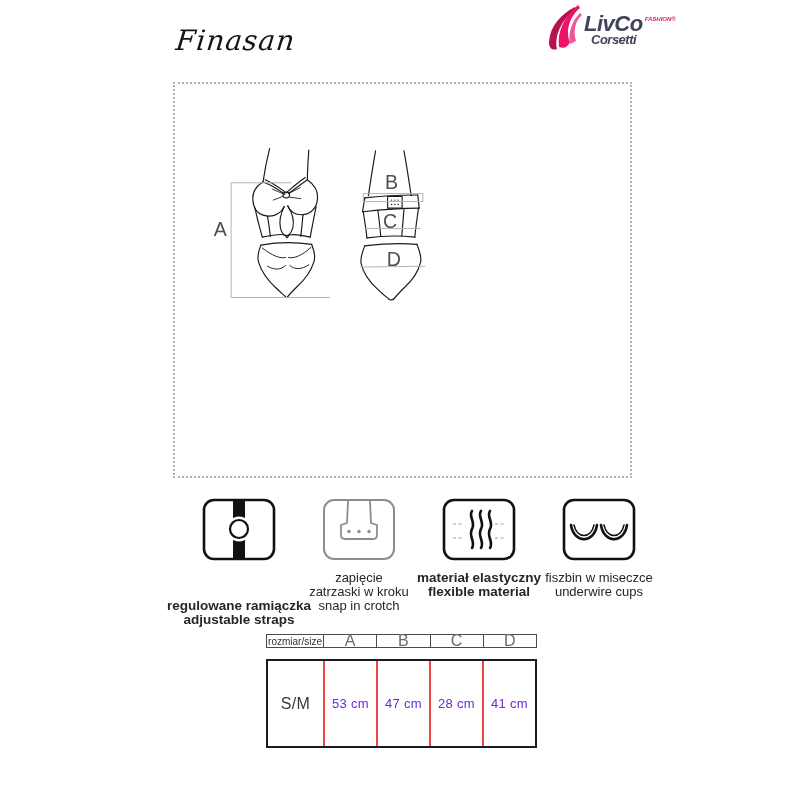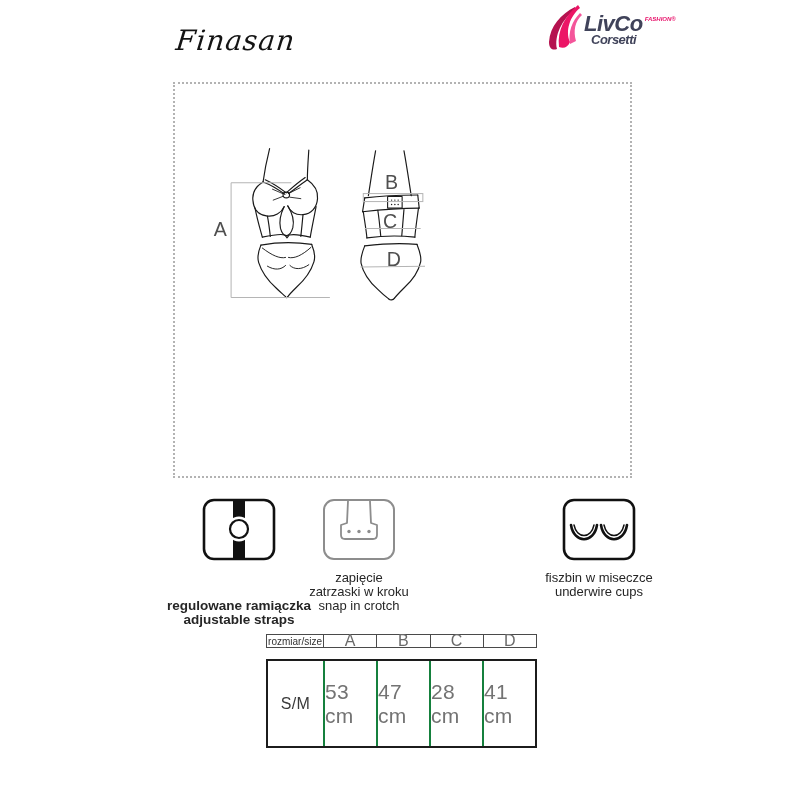--- a/index.html
+++ b/index.html
@@ -37,21 +37,21 @@
   .tbl-header{position:absolute;left:266px;top:634px;width:271px;height:14px;box-sizing:border-box;
               border:1px solid #4a4a4a;display:flex;}
   .tbl-header .hcell{flex:1;display:flex;align-items:center;justify-content:center;
                      border-left:1px solid #4a4a4a;font-size:16px;color:#6a6a6a;}
   .tbl-header .hcell.size{flex:none;width:56px;border-left:none;font-size:10px;color:#333;}
   .tbl-body{position:absolute;left:266px;top:659px;width:271px;height:89px;box-sizing:border-box;
             border:2px solid #1c1c1c;display:flex;flex-direction:row;}
   .tbl-row{flex:1;display:flex;}
   .tbl-row + .tbl-row{border-top:2px solid #1c1c1c;}
   .tbl-row .cell{flex:1;display:flex;align-items:center;justify-content:center;
-                 border-left:2px solid #15803d;font-size:21px;color:#737373;letter-spacing:0.3px;}
+                 border-left:2px solid #ef4444;font-size:13px;color:#6d28d9;letter-spacing:0.3px;}
   .tbl-row .cell.size{flex:none;width:55px;border-left:none;font-size:16px;color:#3a3a3a;}
 </style>
 </head>
 <body>
 
 <div class="page">
 
   <div class="title">Finasan</div>
 
   <div class="logo">
@@ -188,20 +188,40 @@
             <circle cx="47" cy="33.5" r="1.7"></circle>
         </g>
       </svg>
       <div class="label">
         <div>zapięcie</div>
         <div>zatrzaski w kroku</div>
         <div>snap in crotch</div>
       </div>
     </div>
 
+    <div class="feature f2">
+      <svg class="icon" width="74" height="64" viewBox="0 0 74 64">
+        <rect x="2" y="2" width="70" height="59" rx="10" fill="#ffffff" stroke="#111" stroke-width="2.6"></rect>
+        <g fill="none" stroke="#111" stroke-width="2.6" stroke-linecap="round">
+          <path d="M30,50 C34,44 26,38 30,31 C34,24 26,18 30,13"></path>
+          <path d="M39,50 C43,44 35,38 39,31 C43,24 35,18 39,13"></path>
+          <path d="M48,50 C52,44 44,38 48,31 C52,24 44,18 48,13"></path>
+        </g>
+        <g stroke="#bdbdbd" stroke-width="1.6" stroke-dasharray="3 2.5">
+          <path d="M11,26 h10"></path>
+            <path d="M53,26 h10"></path>
+          <path d="M11,40 h10"></path>
+            <path d="M53,40 h10"></path>
+        </g>
+      </svg>
+      <div class="label bold">
+        <div>materiał elastyczny</div>
+        <div>flexible material</div>
+      </div>
+    </div>
 
     <div class="feature f3">
       <svg class="icon" width="74" height="64" viewBox="0 0 74 64">
         <rect x="2" y="2" width="70" height="59" rx="10" fill="#ffffff" stroke="#111" stroke-width="2.6"></rect>
         <g fill="none" stroke="#111" stroke-linecap="round">
           <path d="M9,27 C12,46 32,46 35,27" stroke-width="2.6"></path>
           <path d="M12,27 C15,41 29,41 32,27" stroke-width="1.5"></path>
           <path d="M39,27 C42,46 62,46 65,27" stroke-width="2.6"></path>
           <path d="M42,27 C45,41 59,41 62,27" stroke-width="1.5"></path>
         </g>

